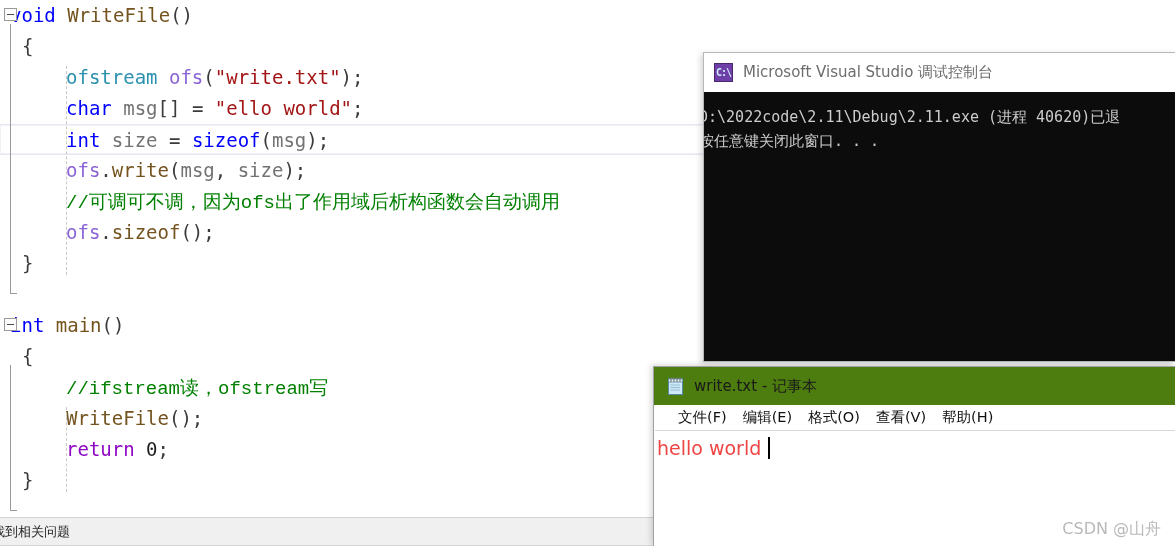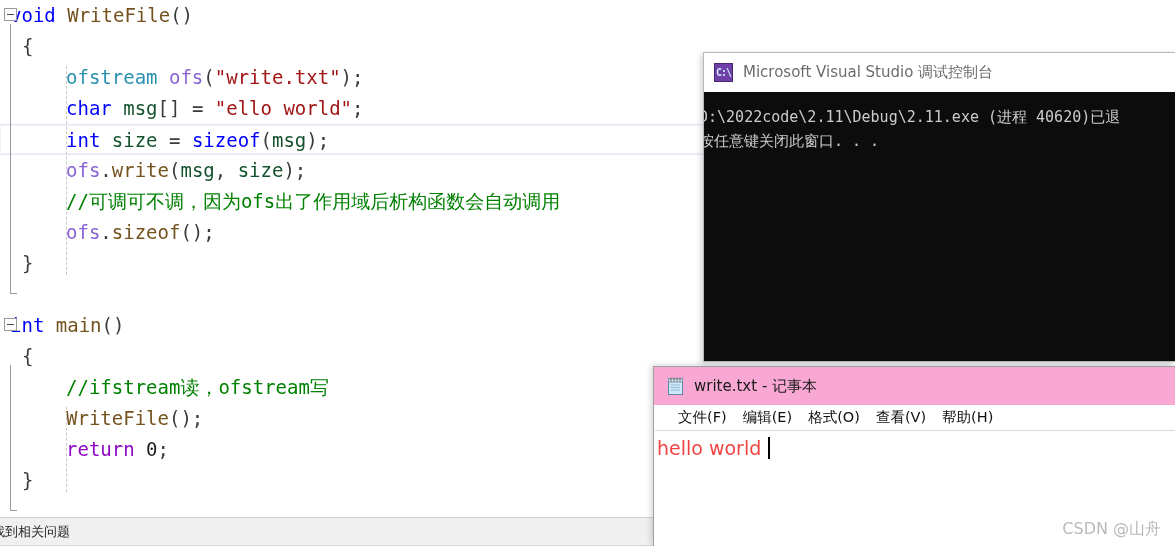--- a/index.html
+++ b/index.html
@@ -82,26 +82,26 @@
     position: absolute;
     left: 66px;
     width: 1px;
     border-left: 1px dashed #c8c8c8;
   }
 
   
   .t-kw      { color: #0000ff; }           
   .t-type    { color: #2b91af; }           
   .t-fn      { color: #74531f; }           
-  .t-var     { color: #14532d; }           
+  .t-var     { color: #737373; }           
   .t-local   { color: #8a64d6; }           
   .t-str     { color: #a31515; }           
   .t-punct   { color: #3b3b3b; }
   .t-brace   { color: #3b3b3b; }
-  .t-comment { color: #008000; }
+  .t-comment { color: #008000; font-family: Liberation Mono, monospace; }
   .t-ctrl    { color: #8f08c4; }           
   .t-plain   { color: #1e1e1e; }
   .t-paren   { color: #3b3b3b; }
 
   
   #vs-status {
     position: absolute;
     left: 0; bottom: 0;
     width: 1175px;
     height: 28px;
@@ -202,21 +202,21 @@
     border-right: none;
     border-bottom: none;
     box-sizing: border-box;
     box-shadow: -2px -1px 6px rgba(0,0,0,0.16);
   }
   #notepad-titlebar {
     height: 38px;
     display: flex;
     align-items: center;
     padding-left: 11px;
-    background: #f9a8d4;
+    background: #4d7c0f;
   }
   .notepad-icon {
     width: 21px; height: 21px;
     position: relative;
     flex: none;
     margin-right: 8px;
   }
   #notepad-title-text {
     font-family: "DejaVu Sans", "Liberation Sans", sans-serif;
     font-size: 15px;

